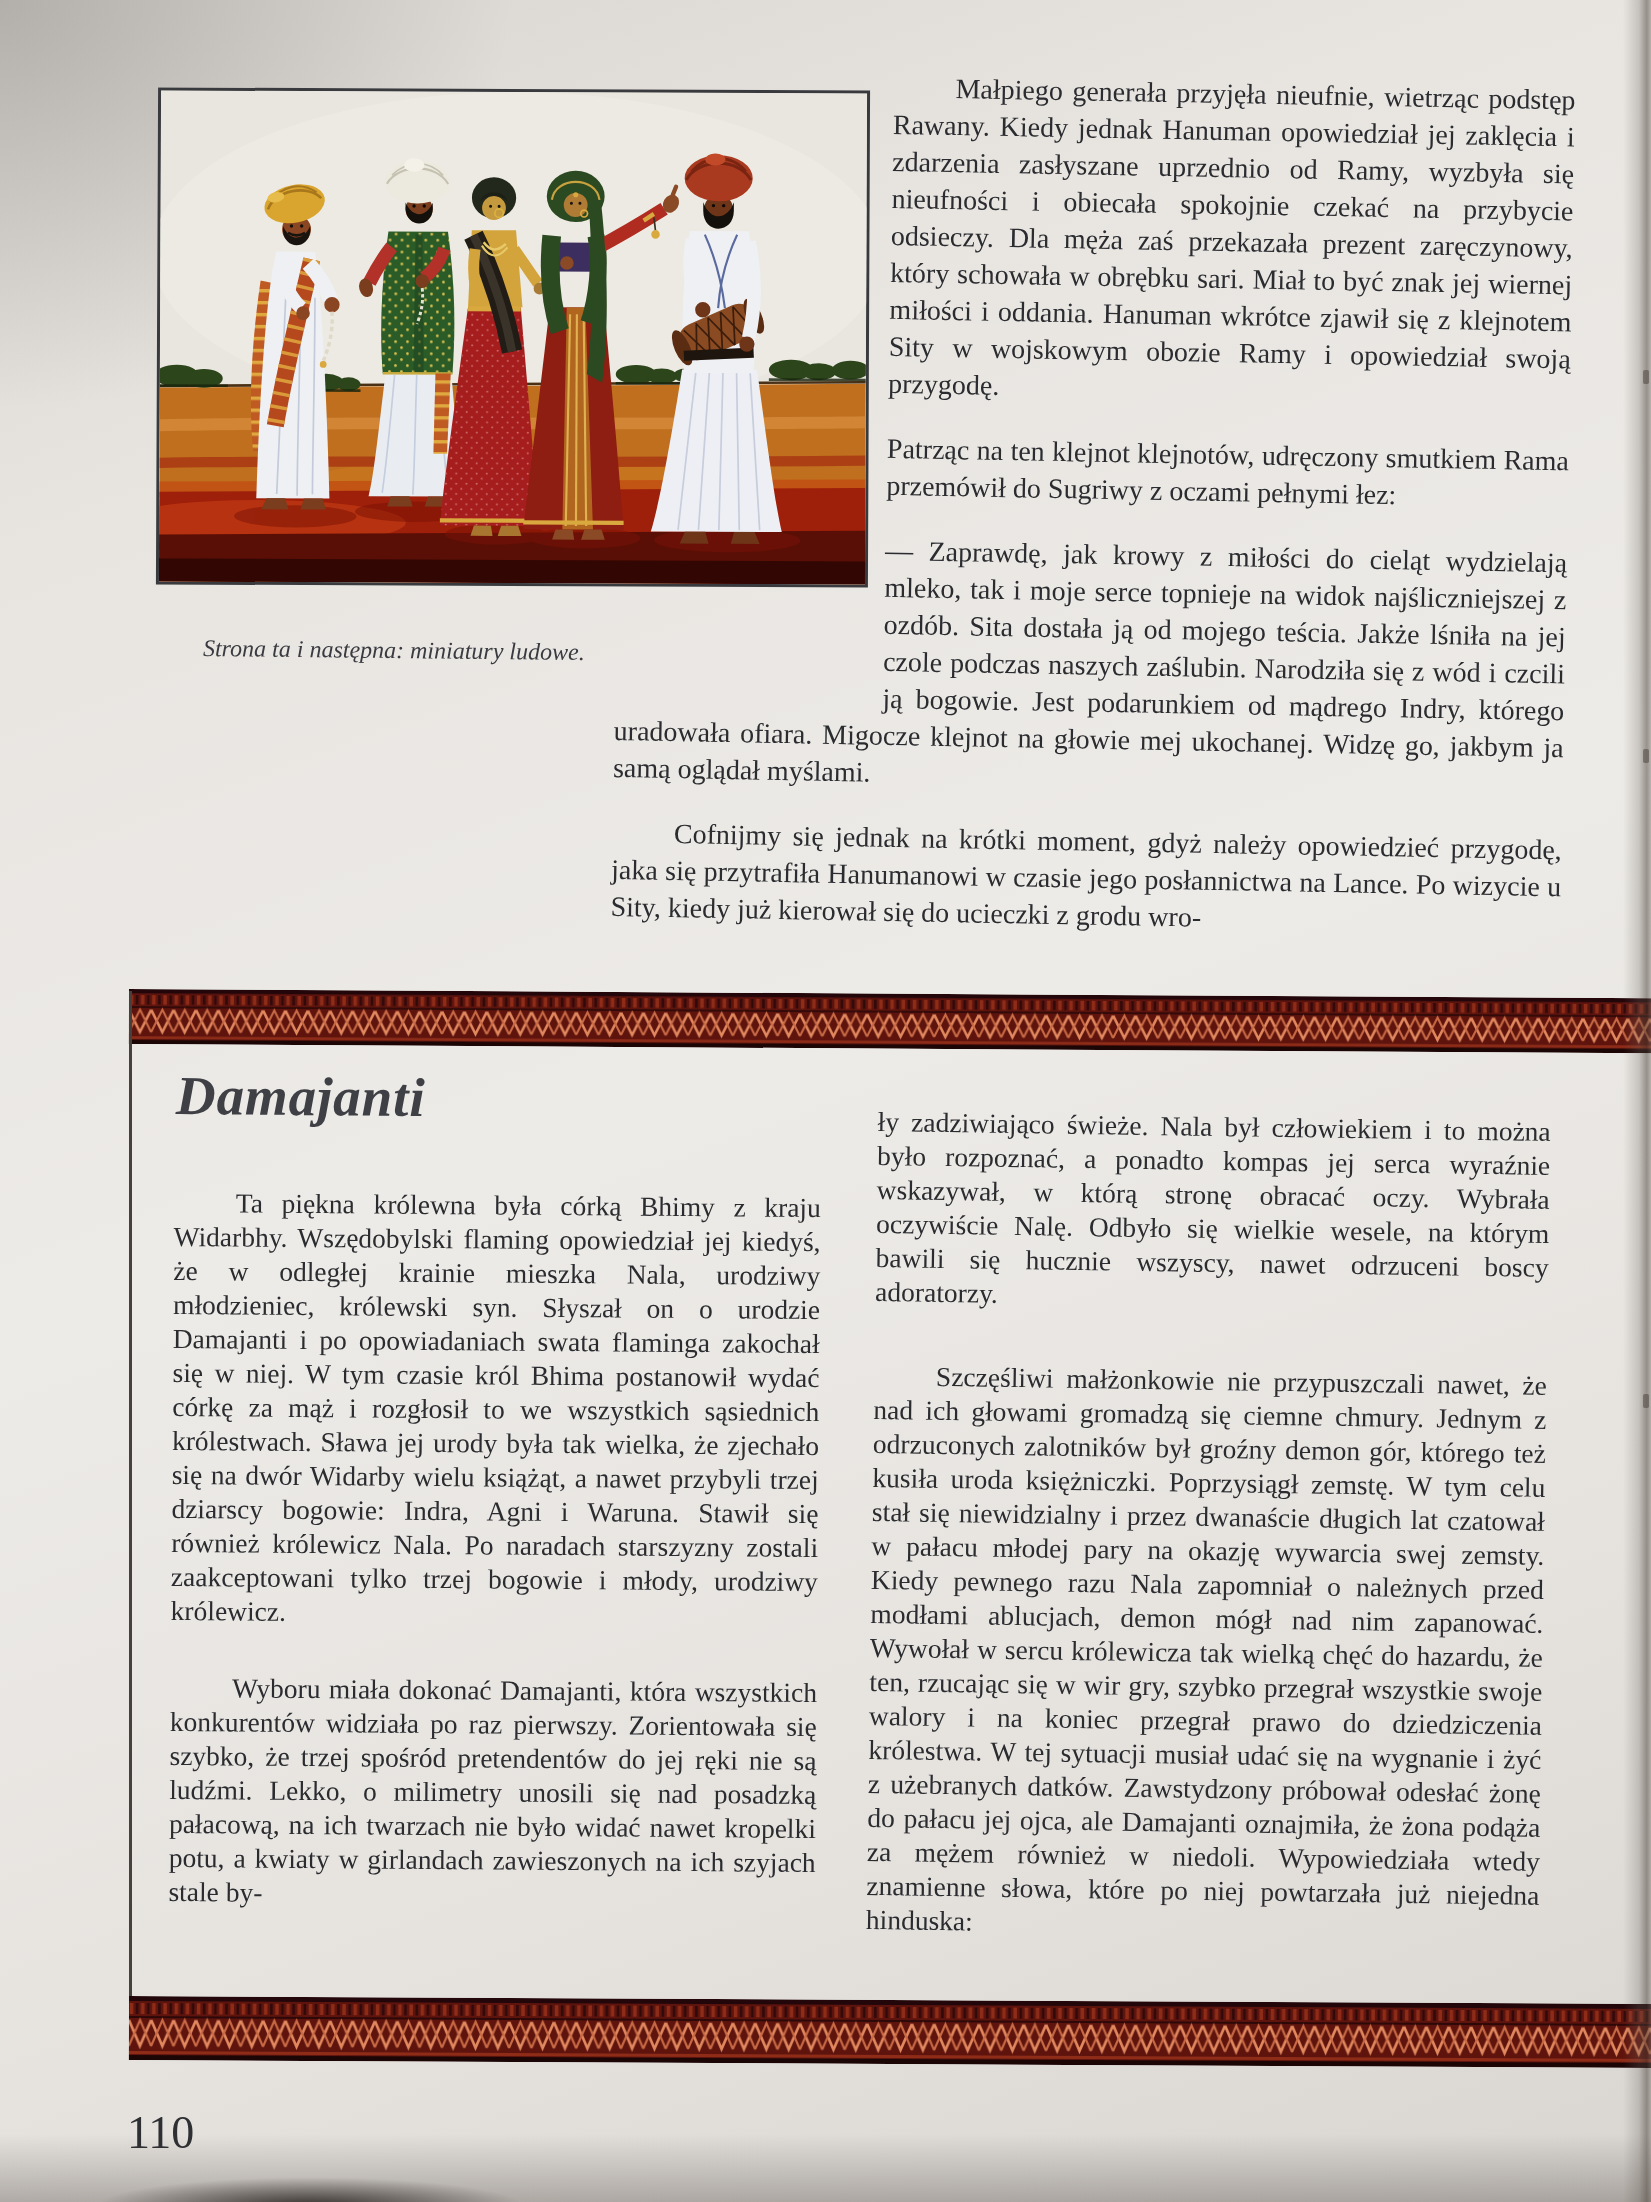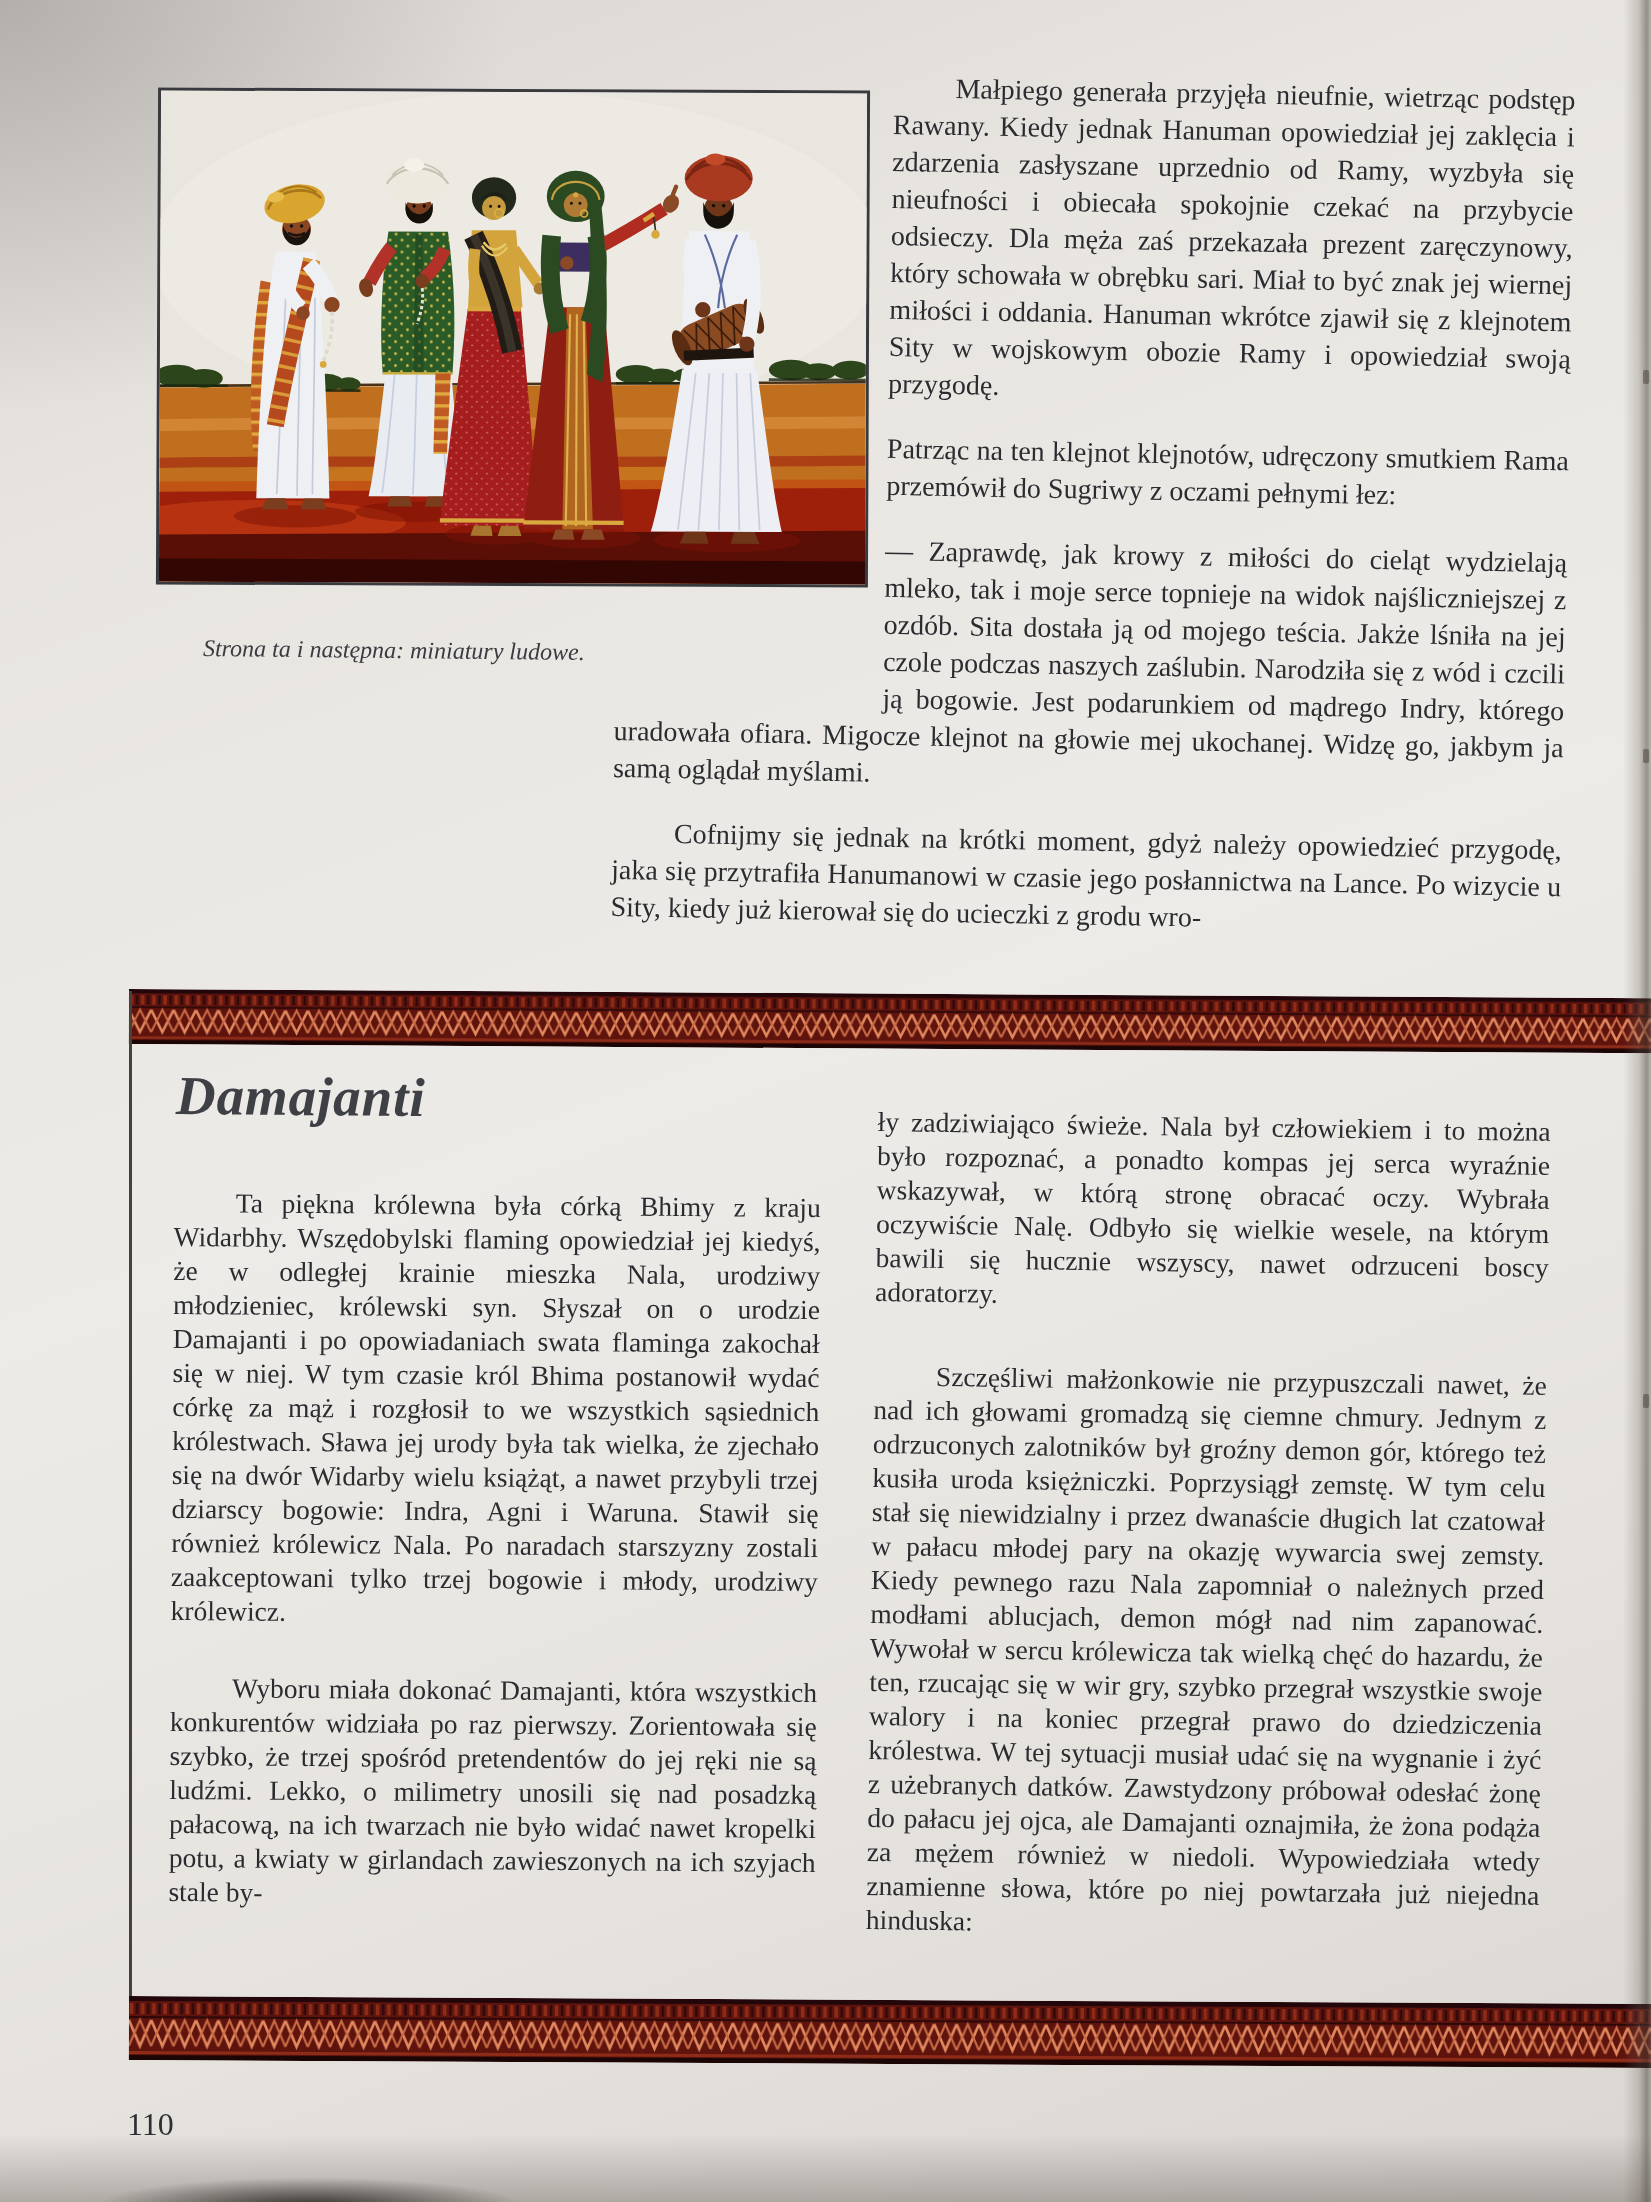--- a/index.html
+++ b/index.html
@@ -34,21 +34,21 @@
          color:#3f4046;letter-spacing:0.9px;transform:rotate(0.5deg);}
 
   .colL{position:absolute;left:174px;top:1186px;width:647px;font-size:27.5px;line-height:34px;
         text-align:justify;transform:rotate(0.45deg);transform-origin:0 0;}
   .colR{position:absolute;left:878px;top:1105px;width:673px;font-size:27.5px;line-height:34px;
         text-align:justify;transform:rotate(0.85deg);transform-origin:0 0;}
   .gapL{margin:0 0 43px 0;}
   .gapR{margin:0 0 50px 0;}
   .last{margin:0;}
 
-  .pagenum{position:absolute;left:127px;top:2106px;font-size:32px;color:#2e2f33;}
+  .pagenum{position:absolute;left:127px;top:2106px;font-size:46px;color:#2e2f33;}
 
   .right-edge{position:absolute;top:0;right:0;width:29px;height:100%;
     background:linear-gradient(90deg,rgba(0,0,0,0) 0%,rgba(108,100,92,0.28) 55%,rgba(66,58,50,0.5) 82%,rgba(140,132,124,0.45) 100%);}
   .tick{position:absolute;right:2.6px;width:6px;height:13.8px;background:#4e463f;opacity:0.55;border-radius:1.7px;}
   .t1{top:370px;} .t2{top:749px;} .t3{top:1394px;}
   .bottom-shade{position:absolute;left:0;bottom:0;width:100%;height:69px;
     background:linear-gradient(180deg,rgba(0,0,0,0),rgba(72,63,55,0.34));}
   .desk{position:absolute;left:95px;bottom:-3.4px;width:430px;height:29px;
     background:radial-gradient(ellipse at 50% 100%,rgba(35,30,26,0.85),rgba(35,30,26,0) 70%);}
   .corner{position:absolute;left:0;top:0;width:602px;height:482px;

